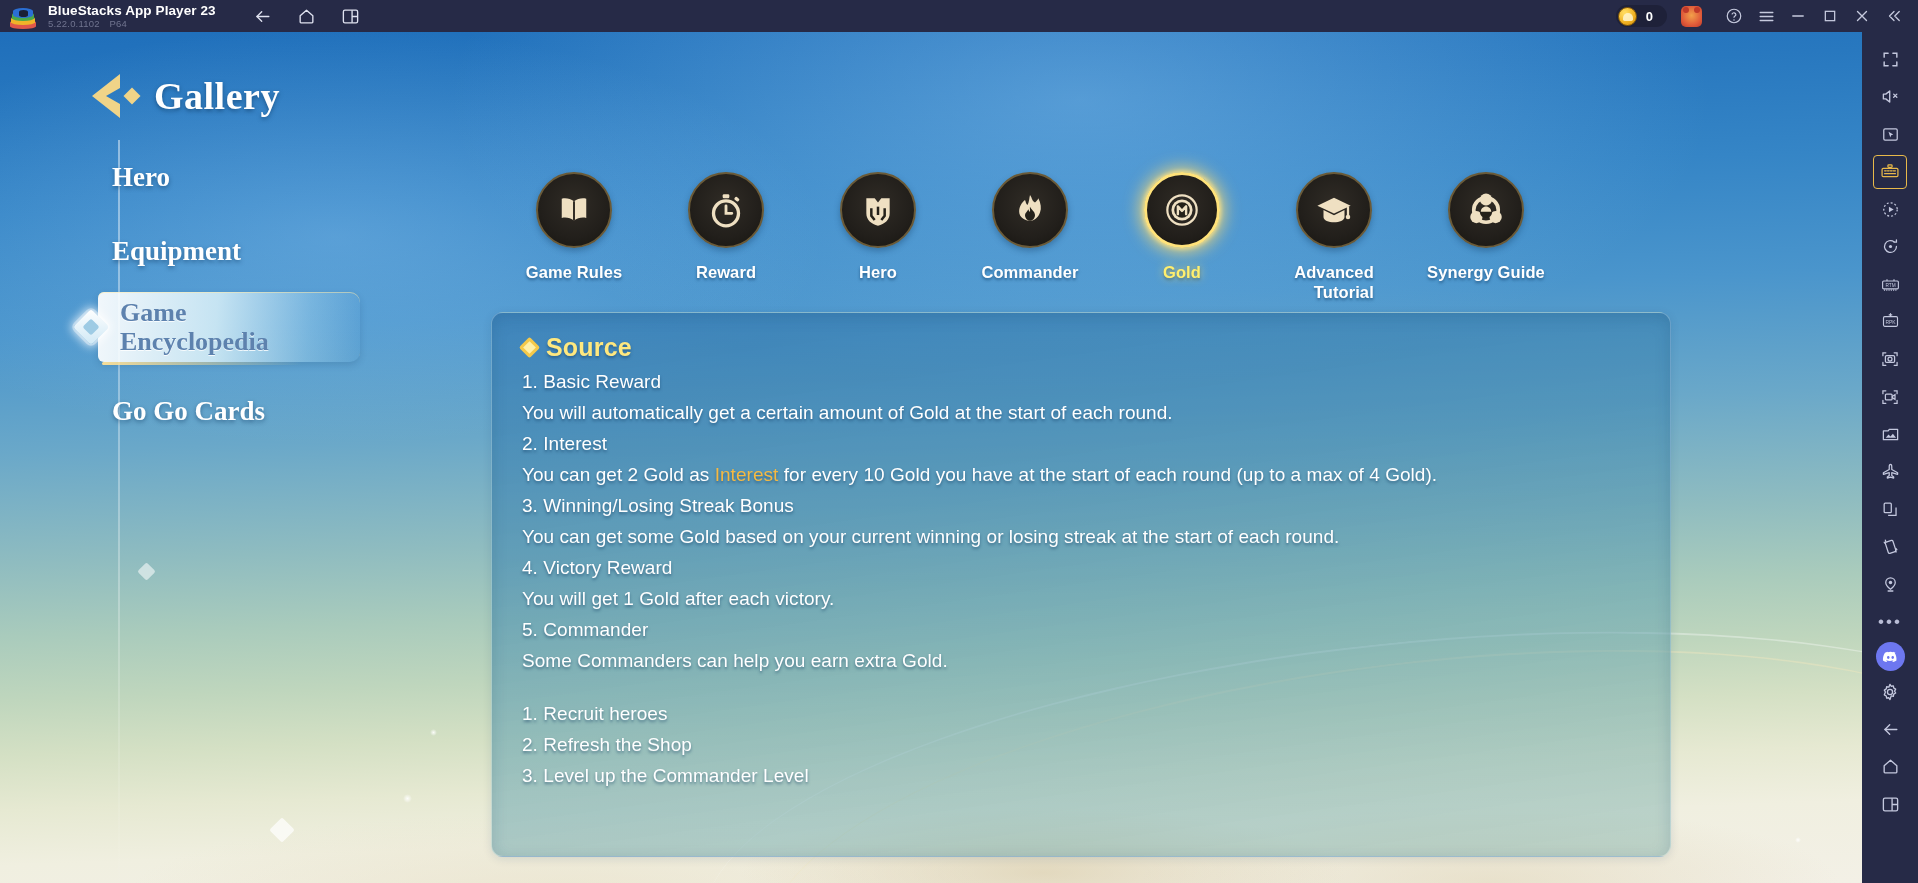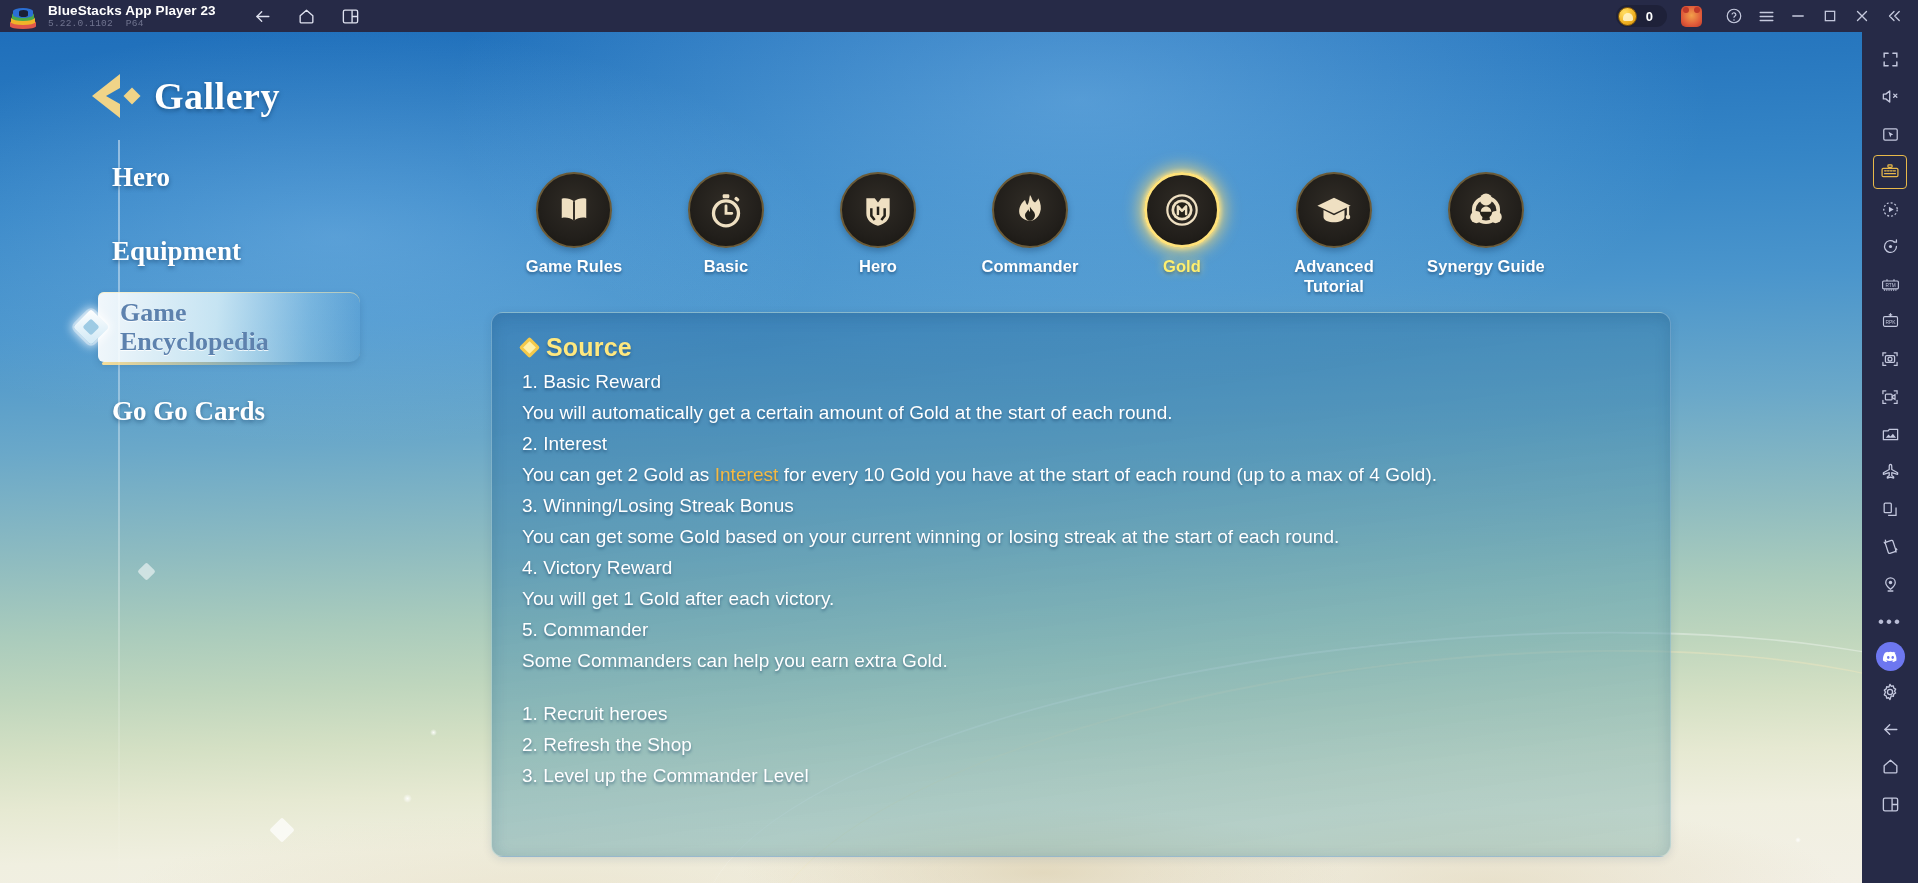--- a/index.html
+++ b/index.html
@@ -21,21 +21,21 @@
   }
   .bs-logo i { position: absolute; left: 0; border-radius: 50%/30%; display:block; }
   .l4 { width: 26px; height: 9px; bottom: 0px; background:#e0584a; }
   .l3 { width: 24px; height: 9px; bottom: 4px; left:1px !important; background:#f0b429; }
   .l2 { width: 22px; height: 9px; bottom: 8px; left:2px !important; background:#4aa84a; }
   .l1 { width: 20px; height: 10px; bottom: 11px; left:3px !important; background:#2b6fd4; }
   .l0 { width: 9px; height: 7px; bottom: 12px; left:9px !important; background:#1a1f35; border-radius:50%; }
 
   .title-texts { display: flex; flex-direction: column; justify-content: center; height: 32px; }
   .bs-title { color: #fff; font-size: 13.5px; font-weight: 700; line-height: 15px; letter-spacing: .1px; }
-  .bs-ver { color: #70748f; font-size: 9.5px; line-height: 11px; letter-spacing: .2px; font-family: Liberation Mono, monospace; }
+  .bs-ver { color: #70748f; font-size: 9.5px; line-height: 11px; letter-spacing: .2px; }
   .bs-ver span { margin-left: 7px; }
 
   .tb-nav { display: flex; align-items: center; margin-left: 36px; gap: 22px; }
   .tb-ico { width: 22px; height: 22px; display: flex; align-items: center; justify-content: center; cursor: pointer; }
   .tb-ico svg { display: block; }
 
   .tb-right { margin-left: auto; display: flex; align-items: center; gap: 0; padding-right: 8px; }
   .coin-pill {
     display: flex; align-items: center; background: #1e2139; border-radius: 12px;
     height: 22px; padding: 0 14px 0 2px; margin-right: 14px;
@@ -150,21 +150,21 @@
     background: radial-gradient(circle at 50% 42%, #302c26 0%, #221f1b 60%, #16140f 100%);
     border: 2px solid #6a5a38;
     display: flex; align-items: center; justify-content: center;
     box-shadow: 0 3px 6px rgba(12,48,86,.35);
   }
   .cat.selected .cat-circle {
     border: 3px solid #ffe27a;
     box-shadow: 0 0 16px 5px rgba(255,220,110,.75), 0 0 4px 1px rgba(255,235,160,.9);
   }
   .cat-label {
-    margin-top: 8px; color: #ffffff; font-size: 16.5px; font-weight: 700; text-align: center;
+    margin-top: 14px; color: #ffffff; font-size: 16.5px; font-weight: 700; text-align: right;
     line-height: 20px; text-shadow: 0 2px 3px rgba(10,50,90,.55); letter-spacing: .1px;
   }
   .cat.selected .cat-label { color: #ffef6e; text-shadow: 0 0 8px rgba(255,225,100,.8), 0 2px 3px rgba(10,50,90,.5); }
   .cat-circle svg { display: block; }
 
   
   #panel {
     position: absolute; left: 491px; top: 280px; width: 1180px; height: 545px;
     border-radius: 12px;
     background: linear-gradient(172deg, rgba(49,118,174,.62) 0%, rgba(66,137,178,.60) 35%, rgba(97,161,177,.56) 62%, rgba(124,176,176,.52) 85%, rgba(139,184,177,.50) 100%);
@@ -343,21 +343,21 @@
 
       <div class="cat">
         <div class="cat-circle">
           <svg width="40" height="40" viewBox="0 0 48 48">
             <rect x="20" y="5" width="8" height="5" rx="1.5" fill="#efe0c2"></rect>
             <rect x="34" y="9" width="6" height="4" rx="1.5" transform="rotate(40 37 11)" fill="#efe0c2"></rect>
             <circle cx="24" cy="28" r="15" fill="none" stroke="#efe0c2" stroke-width="4"></circle>
             <path d="M24 19v9h7" stroke="#efe0c2" stroke-width="3.4" stroke-linecap="round" fill="none"></path>
           </svg>
         </div>
-        <div class="cat-label">Basic</div>
+        <div class="cat-label">Reward</div>
       </div>
 
       <div class="cat">
         <div class="cat-circle">
           <svg width="40" height="40" viewBox="0 0 48 48">
             <path d="M10 10h10l4 5 4-5h10v18c0 8-6 13-14 15C16 41 10 36 10 28z" fill="#efe0c2"></path>
             <path d="M24 20v10" stroke="#24211a" stroke-width="3"></path>
             <path d="M16 22v9l4 5M32 22v9l-4 5" stroke="#24211a" stroke-width="3" fill="none"></path>
           </svg>
         </div>

